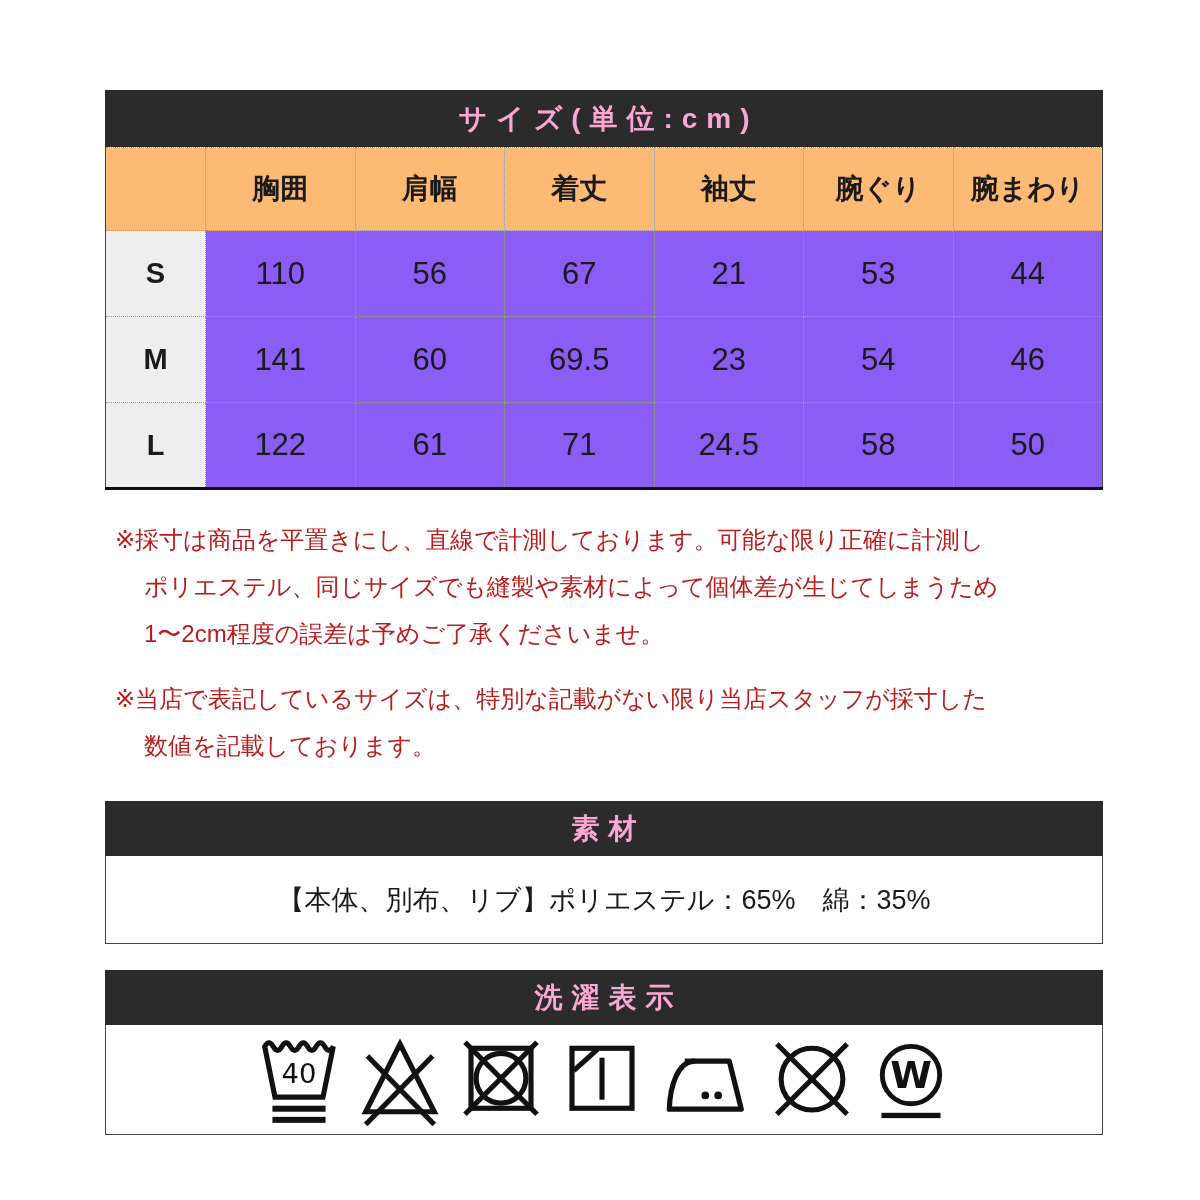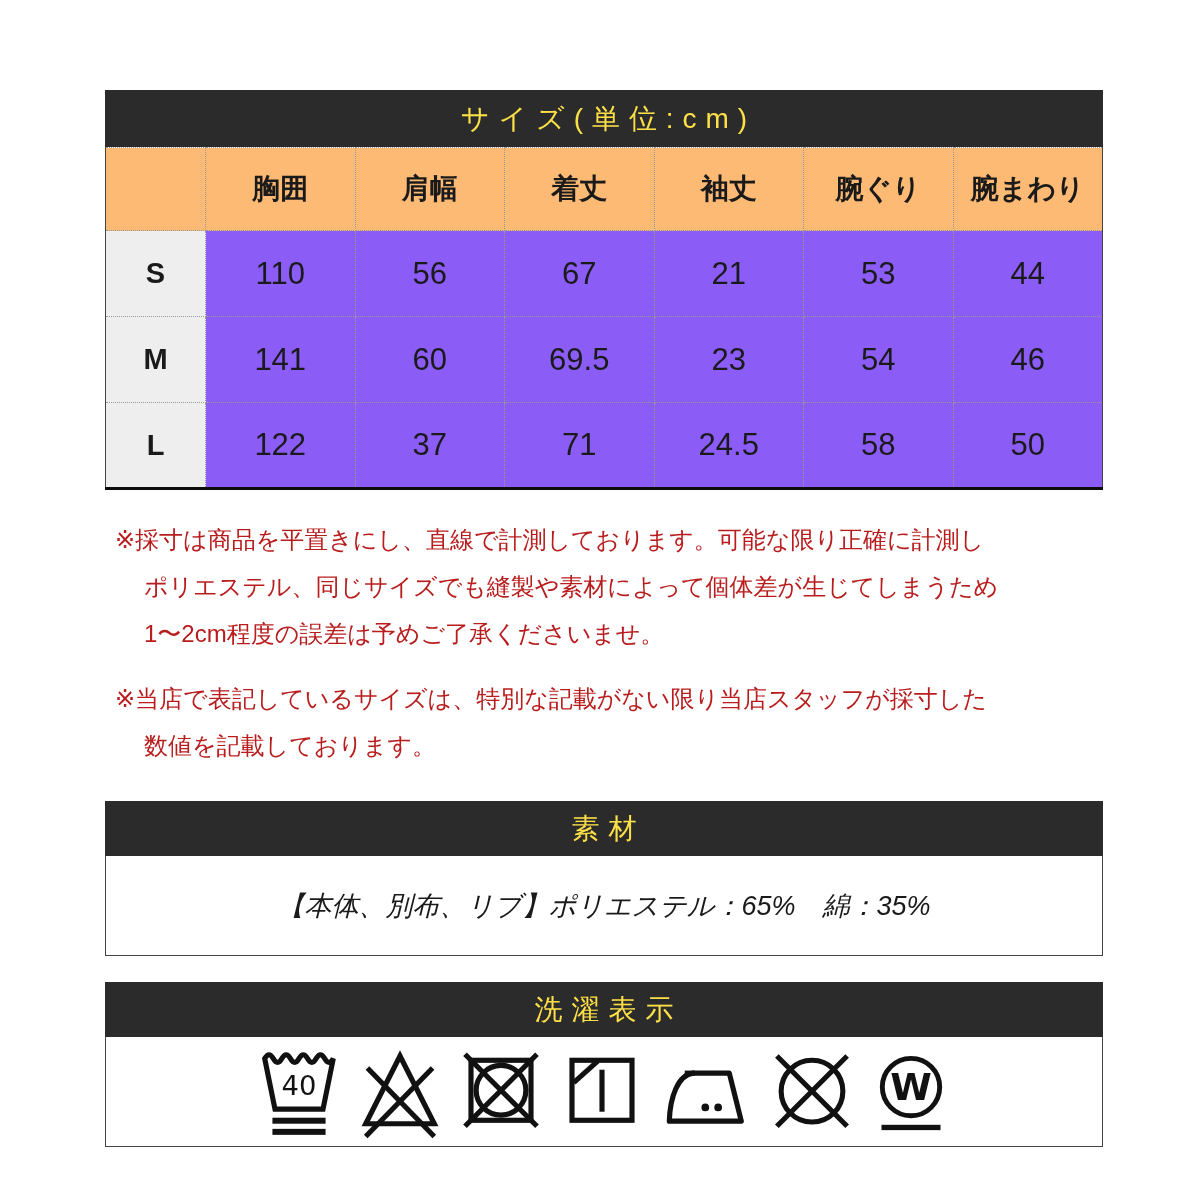--- a/index.html
+++ b/index.html
@@ -7,23 +7,23 @@
   body {
     width:1200px; height:1200px;
     font-family:"Liberation Sans","DejaVu Sans",sans-serif;
     color:#1a1a1a;
     overflow:hidden;
   }
   .sheet { width:998px; margin-left:105px; padding-top:90px; }
 
   
   .bar {
-    background:#2b2b2b; color:#fde047;
+    background:#2b2b2b; color:#f9a8d4;
     height:57px; display:flex; align-items:center; justify-content:center;
-    font-size:28px; font-weight:normal; letter-spacing:0.32em; text-indent:0.32em;
+    font-size:28px; font-weight:bold; letter-spacing:0.32em; text-indent:0.32em;
   }
 
   
   table.size-table {
     width:100%; border-collapse:collapse; table-layout:fixed;
     border:1px solid #444; border-bottom:3px solid #0c0c0c; border-top:none;
   }
   .size-table th, .size-table td {
     border:1px dotted #999; text-align:center; vertical-align:middle;
   }
@@ -43,21 +43,21 @@
   .note + .note { margin-top:18px; }
   .note .line { line-height:47px; }
   .note .line.cont { padding-left:29px; }
 
   
   .boxed { margin-top:26px; }
   .boxed .body {
     border:1px solid #444; border-top:none; background:#ffffff;
     display:flex; align-items:center; justify-content:center;
   }
-  .material-body { height:100px; font-size:27px;font-style:italic; }
+  .material-body { height:88px; font-size:27px; }
   .laundry-body { height:110px; gap:15px; }
   .laundry-body svg { display:block; }
 
   .care-icon { stroke:#111; stroke-width:6; fill:none; }
   .care-text { fill:#111; stroke:none; font-family:"DejaVu Sans","Liberation Sans",sans-serif; }
 </style>
 </head>
 <body>
 
 <div class="sheet">
@@ -102,21 +102,21 @@
           <td>141</td>
           <td>60</td>
           <td>69.5</td>
           <td>23</td>
           <td>54</td>
           <td>46</td>
         </tr>
         <tr>
           <th>L</th>
           <td>122</td>
-          <td>37</td>
+          <td>61</td>
           <td>71</td>
           <td>24.5</td>
           <td>58</td>
           <td>50</td>
         </tr>
       </tbody>
     </table>
   </div>
 
   <div class="notes">

